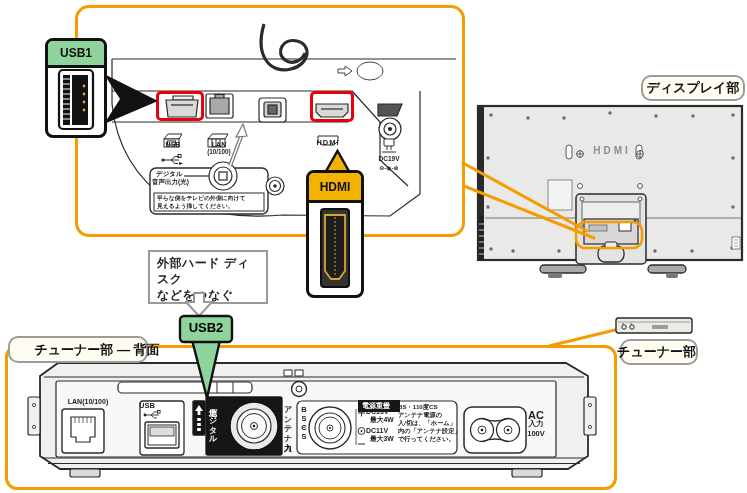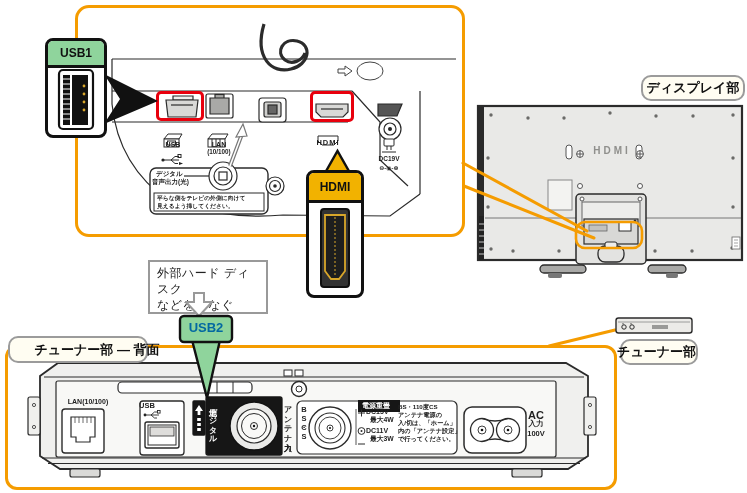--- a/index.html
+++ b/index.html
@@ -15,22 +15,22 @@
   .inset{position:absolute;left:75px;top:5px;width:390px;height:232px;border:3px solid #F59C00;
          border-radius:14px;background:#fff;}
   .bottombox{position:absolute;left:5px;top:345px;width:612px;height:145px;border:3px solid #F59C00;
          border-radius:12px;background:#fff;}
   .redbox{position:absolute;border:3px solid #E8000D;border-radius:5px;}
   .callout{position:absolute;border:3px solid #111;border-radius:8px;background:#fff;overflow:hidden;}
   .callout .hdr{display:flex;align-items:center;justify-content:center;font-weight:bold;
         font-size:12px;color:#111;border-bottom:3px solid #111;}
   .hdr.green{background:#8FD49C;}
   .hdr.yellow{background:#F2B200;}
-  .notebox{position:absolute;left:148px;top:260px;width:120px;height:54px;border:2px solid #999;
-        background:#fff;font-size:12px;font-weight:normal;color:#222;line-height:16px;
+  .notebox{position:absolute;left:148px;top:250px;width:120px;height:54px;border:2px solid #999;
+        background:#fff;font-size:12px;font-weight:bold;color:#222;line-height:16px;
         padding:3px 7px;letter-spacing:0.5px;}
   svg{display:block;}
 </style>
 </head>
 <body>
 
 <div id="stage">
 
   <div class="inset">
     <svg width="384" height="226" viewBox="0 0 384 226" stroke="#2b2b2b" stroke-width="1.2" fill="none">
@@ -318,21 +318,21 @@
   <svg class="abs" style="left:0;top:0;pointer-events:none;" width="747" height="493" viewBox="0 0 747 493">
     <path d="M463,163 L587,231" stroke="#F59C00" stroke-width="3" stroke-linecap="round" fill="none"></path>
     <path d="M464,186 L594,238" stroke="#F59C00" stroke-width="3" stroke-linecap="round" fill="none"></path>
     <path d="M549,346 L615,330" stroke="#F59C00" stroke-width="3" stroke-linecap="round" fill="none"></path>
   </svg>
 
   <svg class="abs" style="left:168px;top:312px;" width="70" height="92" viewBox="0 0 70 92">
     <polygon points="24,28 52,28 39,86" fill="#8FD49C" stroke="#111" stroke-width="2.4"></polygon>
     <rect x="12" y="4" width="52" height="26" rx="4" fill="#8FD49C" stroke="#111" stroke-width="2.4"></rect>
   </svg>
-  <div class="t" style="left:182px;top:321px;width:48px;text-align:center;font-size:13px;font-weight:bold;color:#0369a1;">USB2</div>
+  <div class="t" style="left:182px;top:321px;width:48px;text-align:center;font-size:13px;font-weight:bold;color:#000000;">USB2</div>
 
   <div class="tag" style="left:8px;top:336px;width:140px;height:27px;padding-left:38px;">
     <span>チューナー部 ― 背面</span>
   </div>
 
   <svg class="abs" style="left:100px;top:68px;" width="64" height="60" viewBox="0 0 64 60">
     <polygon points="4,6 58,33 4,56 20,31" fill="#111"></polygon>
   </svg>
   <div class="callout" style="left:45px;top:38px;width:62px;height:100px;">
     <div class="hdr green" style="height:27px;">

